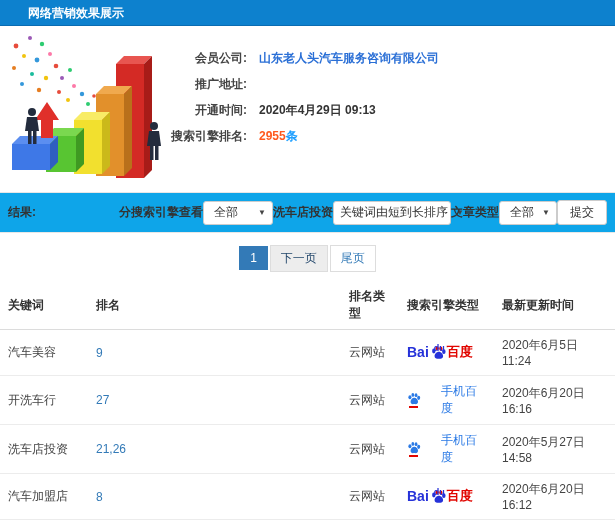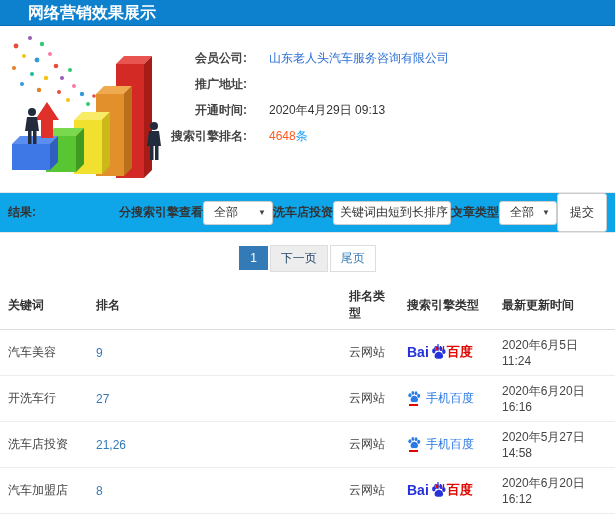--- a/index.html
+++ b/index.html
@@ -4,29 +4,29 @@
 <style>
   * { box-sizing: border-box; margin: 0; padding: 0; }
   html,body { width:615px; height:520px; }
   body {
     font-family: "Liberation Sans", "DejaVu Sans", sans-serif;
     font-size: 12px; color:#333; background:#fff; overflow:hidden;
   }
   
   .topbar {
     height:26px; background:#0d81ce; border-bottom:1px solid #0a6cb2;
-    color:#fff; font-weight:bold; line-height:26px; padding-left:28px; font-size:16px;
+    color:#fff; font-weight:bold; line-height:26px; padding-left:28px; font-size:12px;
   }
   
   .top-section { position:relative; height:166px; background:#fff; }
   .illustration { position:absolute; left:4px; top:4px; width:172px; height:158px; }
   .info-list { position:absolute; left:155px; top:24px; right:4px; }
   .info-row { display:flex; align-items:center; margin-bottom:9px; min-height:17px; }
   .info-label { width:92px; text-align:right; font-weight:bold; color:#444; flex:0 0 92px; }
-  .info-value { margin-left:22px; }
+  .info-value { margin-left:12px;font-weight:bold; }
   a.link { color:#2a6fd6; text-decoration:none; cursor:pointer; }
   .num-orange { color:#ff5a1e; }
   .suffix-blue { color:#1e9fff; }
   
   .filter-bar {
     height:41px; background:#0ea5e9; border-top:1px solid #e7e7e7; border-bottom:1px solid #e7e7e7;
     display:flex; align-items:center; padding:0 8px;
   }
   .result-label { font-weight:bold; color:#333; }
   .filter-controls { margin-left:auto; display:flex; align-items:center; gap:0; }
@@ -34,21 +34,21 @@
   .select {
     background:#fff; border:1px solid #ccc; border-radius:3px; height:24px;
     display:inline-flex; align-items:center; justify-content:space-between;
     padding:0 6px 0 10px; color:#333; cursor:pointer; white-space:nowrap;text-align:right;
   }
   .select .caret { font-size:8px; color:#444; margin-left:8px; }
   .sel-engine { width:70px; }
   .sel-sort   { width:118px; padding-left:6px; }
   .sel-article{ width:58px; }
   .btn-submit {
-    background:#fff; border:1px solid #ccc; border-radius:3px; height:39px; padding:0 12px;
+    background:#fff; border:1px solid #ccc; border-radius:3px; height:25px; padding:0 12px;
     color:#333; font-size:12px; cursor:pointer; font-family:inherit;
   }
   
   .pagination { text-align:center; padding:12px 0 9px 0; }
   .page-item {
     display:inline-block; min-width:26px; padding:4px 10px; border:1px solid #ddd;
     margin:0 1px; background:#fff; color:#337ab7; cursor:pointer; font-size:12px;
   }
   .page-item.active { background:#337ab7; border-color:#337ab7; color:#fff; }
   .page-item.next { background:#ededed; color:#23476b; }
@@ -60,21 +60,21 @@
   }
   .results td { padding:7px 8px; border-bottom:1px solid #ececec; font-size:12px; color:#444; vertical-align:middle; }
   .rank-link { color:#337ab7; text-decoration:none; cursor:pointer; }
   
   .baidu-logo { display:inline-flex; line-height:1; }
   .baidu-logo .bai { color:#2632d9; font-weight:bold; font-size:14px; letter-spacing:0; }
   .baidu-logo .du  { color:#2632d9; font-weight:bold; font-size:9px; margin-left:-13px; margin-right:2px; position:relative; top:-1px; }
   .baidu-logo .cn  { color:#e10601; font-weight:bold; font-size:13px; }
   .baidu-logo svg { margin:0 0 0 1px; }
   
-  .mobile-baidu { display:inline-flex; align-items:center; }
+  .mobile-baidu { display:inline-flex; align-items:center;gap:15px; }
   .mobile-baidu .mb-icon { position:relative; width:14px; height:16px; margin-right:5px; }
   .mobile-baidu .mb-icon .redline { position:absolute; left:2px; bottom:0; width:9px; height:2px; background:#e10601; }
   .mobile-baidu .mb-label { color:#2b7ae5; font-size:12px; }
 </style>
 </head>
 <body>
 
 <div class="topbar">
   <span>网络营销效果展示</span>
 </div>
@@ -156,21 +156,21 @@
     </div>
     <div class="info-row">
       <span class="info-label">推广地址:</span>
     </div>
     <div class="info-row">
       <span class="info-label">开通时间:</span>
       <span class="info-value">2020年4月29日 09:13</span>
     </div>
     <div class="info-row">
       <span class="info-label">搜索引擎排名:</span>
-      <span class="info-value"><span class="num-orange">4648</span><span class="suffix-blue">条</span></span>
+      <span class="info-value"><span class="num-orange">2955</span><span class="suffix-blue">条</span></span>
     </div>
   </div>
 </div>
 
 <div class="filter-bar">
   <span class="result-label">结果:</span>
   <div class="filter-controls">
     <span class="flabel">分搜索引擎查看</span>
     <span class="select sel-engine">
       <span>全部</span>

